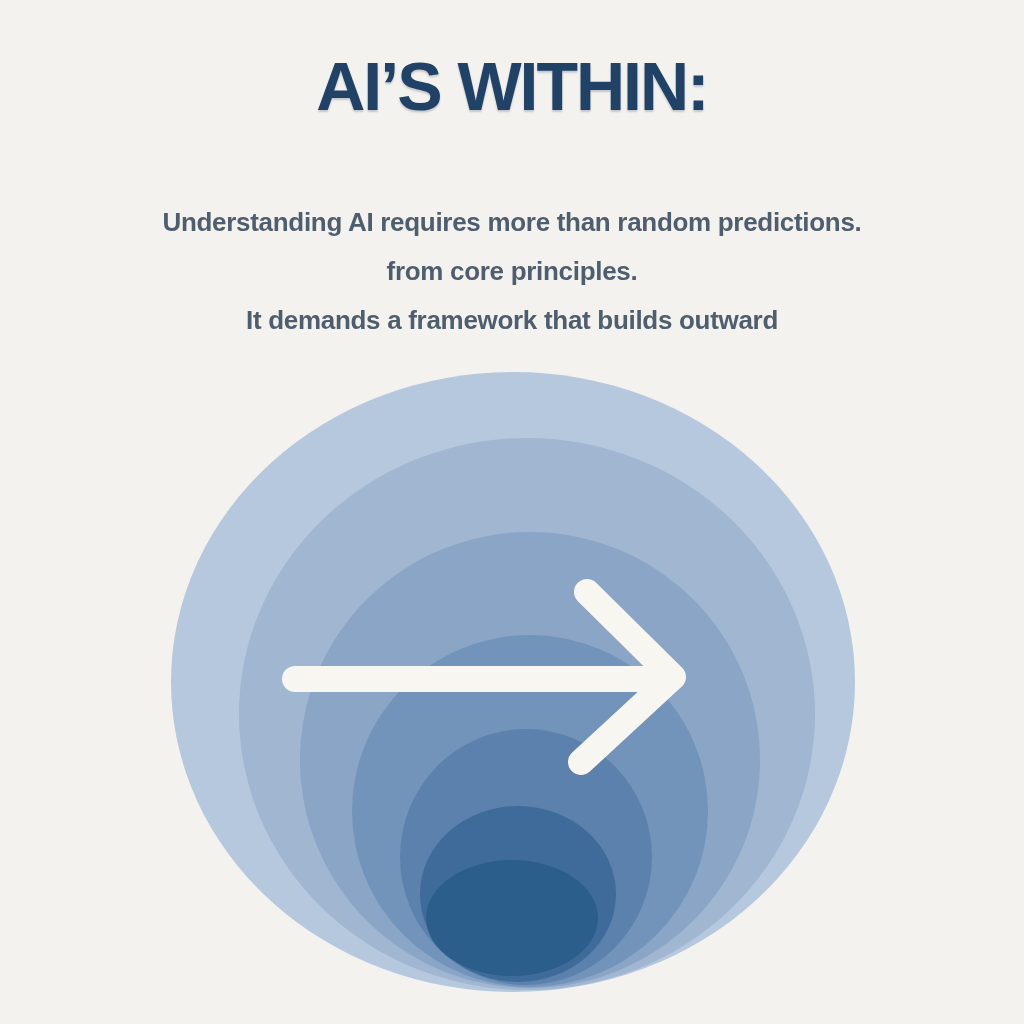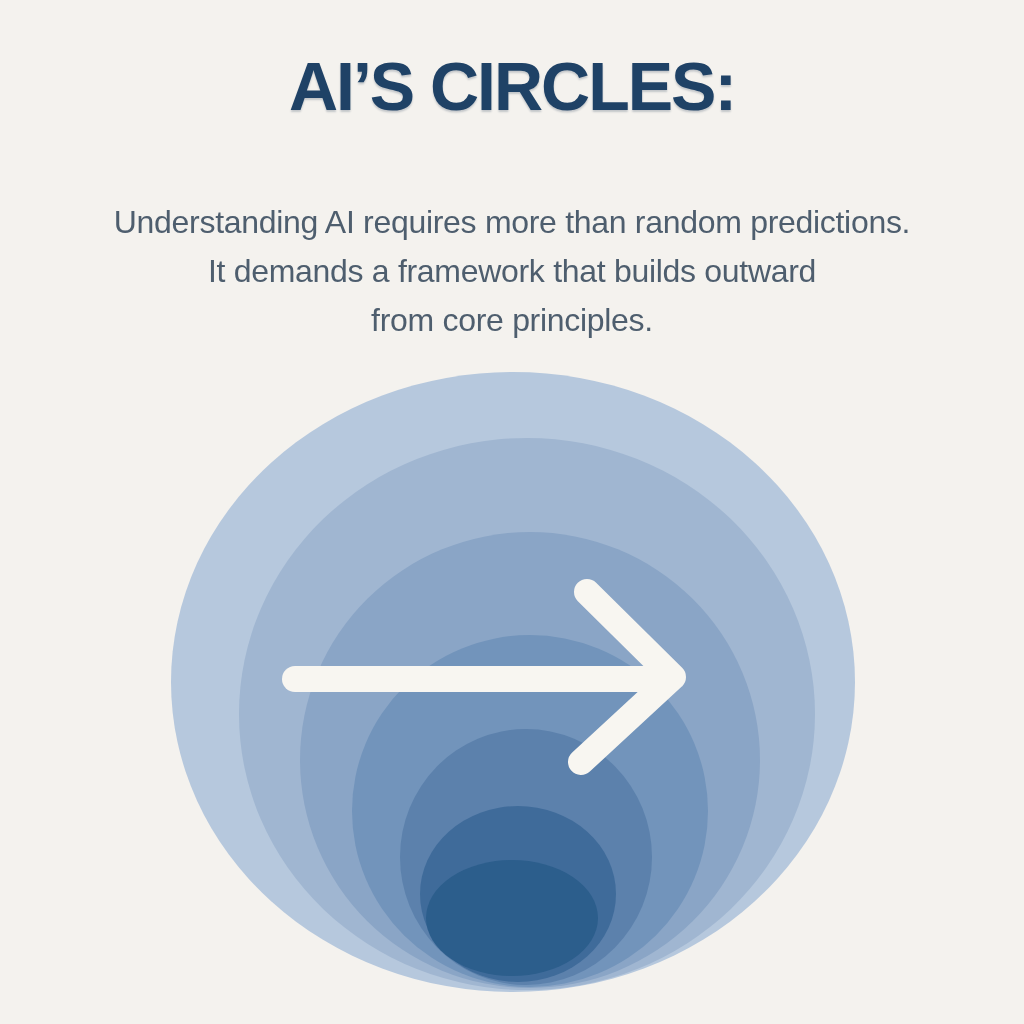--- a/index.html
+++ b/index.html
@@ -25,48 +25,48 @@
     letter-spacing: -2px;
     text-shadow: 0 2px 2px rgba(25, 45, 75, 0.22);
   }
   .title-line { white-space: nowrap; }
   .subtitle {
     position: absolute;
     top: 198px;
     left: 0;
     width: 1024px;
     text-align: center;
-    font-weight: 400;
-    font-size: 32px;
+    font-weight: 700;
+    font-size: 26px;
     line-height: 49px;
     letter-spacing: -0.3px;
     z-index: 2;
   }
   .diagram {
     position: absolute;
     top: 0;
     left: 0;
     width: 1024px;
     height: 1024px;
     z-index: 1;
   }
 </style>
 </head>
 <body style="background: rgb(244, 242, 238);">
 
 <div class="header">
   <div class="title" style="color: rgb(31, 66, 102);">
-    <div class="title-line">AI’S CIRCLES:</div>
+    <div class="title-line">AI’S WITHIN:</div>
   </div>
 </div>
 
 <div class="subtitle" style="color: rgb(78, 94, 110);">
   <div>Understanding AI requires more than random predictions.</div>
+  <div>from core principles.</div>
   <div>It demands a framework that builds outward</div>
-  <div>from core principles.</div>
 </div>
 
 <svg class="diagram" viewBox="0 0 1024 1024" xmlns="http://www.w3.org/2000/svg" aria-hidden="true">
   <ellipse cx="513" cy="682" rx="342" ry="310" fill="#b6c8dd"></ellipse>
   <ellipse cx="527" cy="714" rx="288" ry="276" fill="#a0b6d1"></ellipse>
   <ellipse cx="530" cy="760" rx="230" ry="228" fill="#8aa5c6"></ellipse>
   <ellipse cx="530" cy="811" rx="178" ry="176" fill="#7294bb"></ellipse>
   <ellipse cx="526" cy="857" rx="126" ry="128" fill="#5c81ac"></ellipse>
   <ellipse cx="518" cy="894" rx="98" ry="88" fill="#3f6b9a"></ellipse>
   <ellipse cx="512" cy="918" rx="86" ry="58" fill="#2c5e8c"></ellipse>

